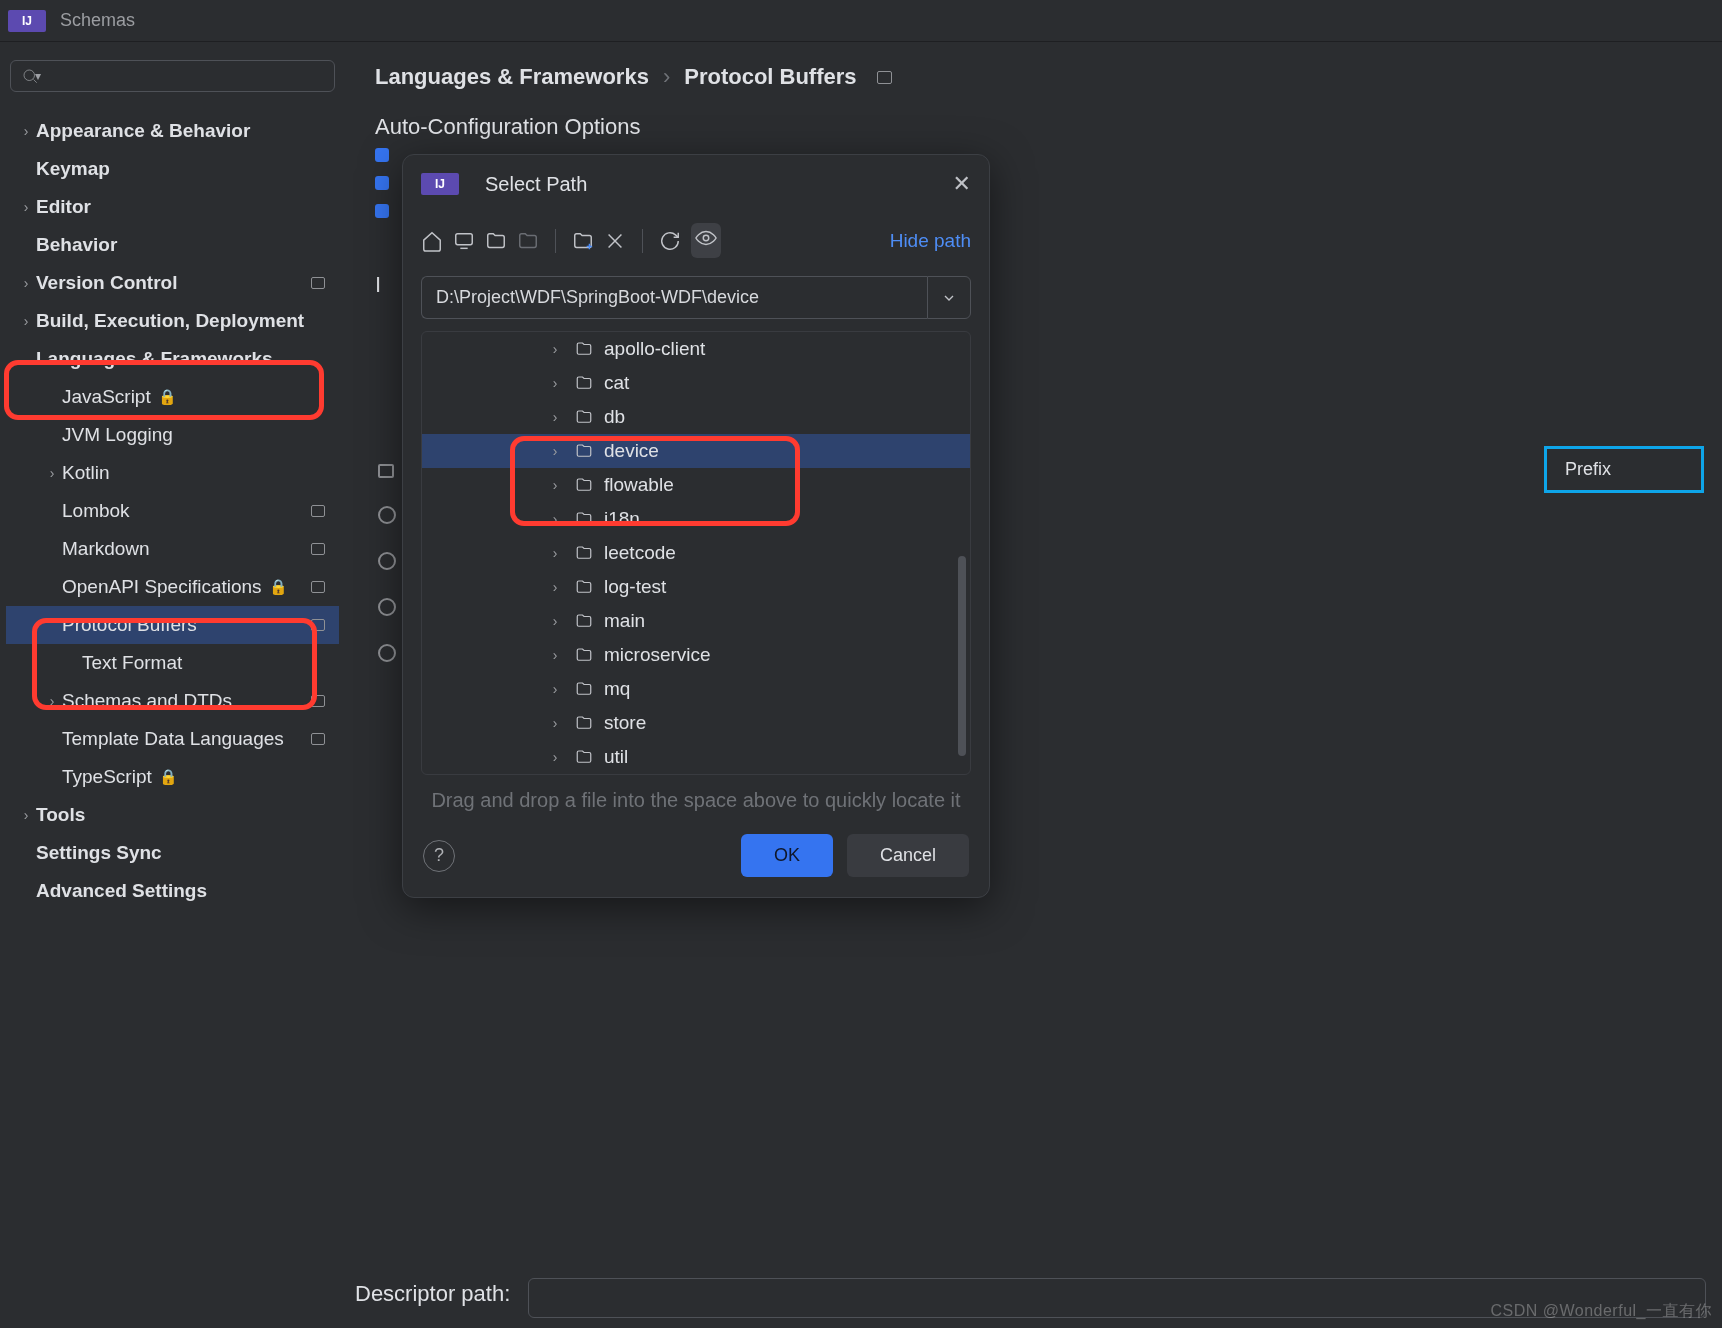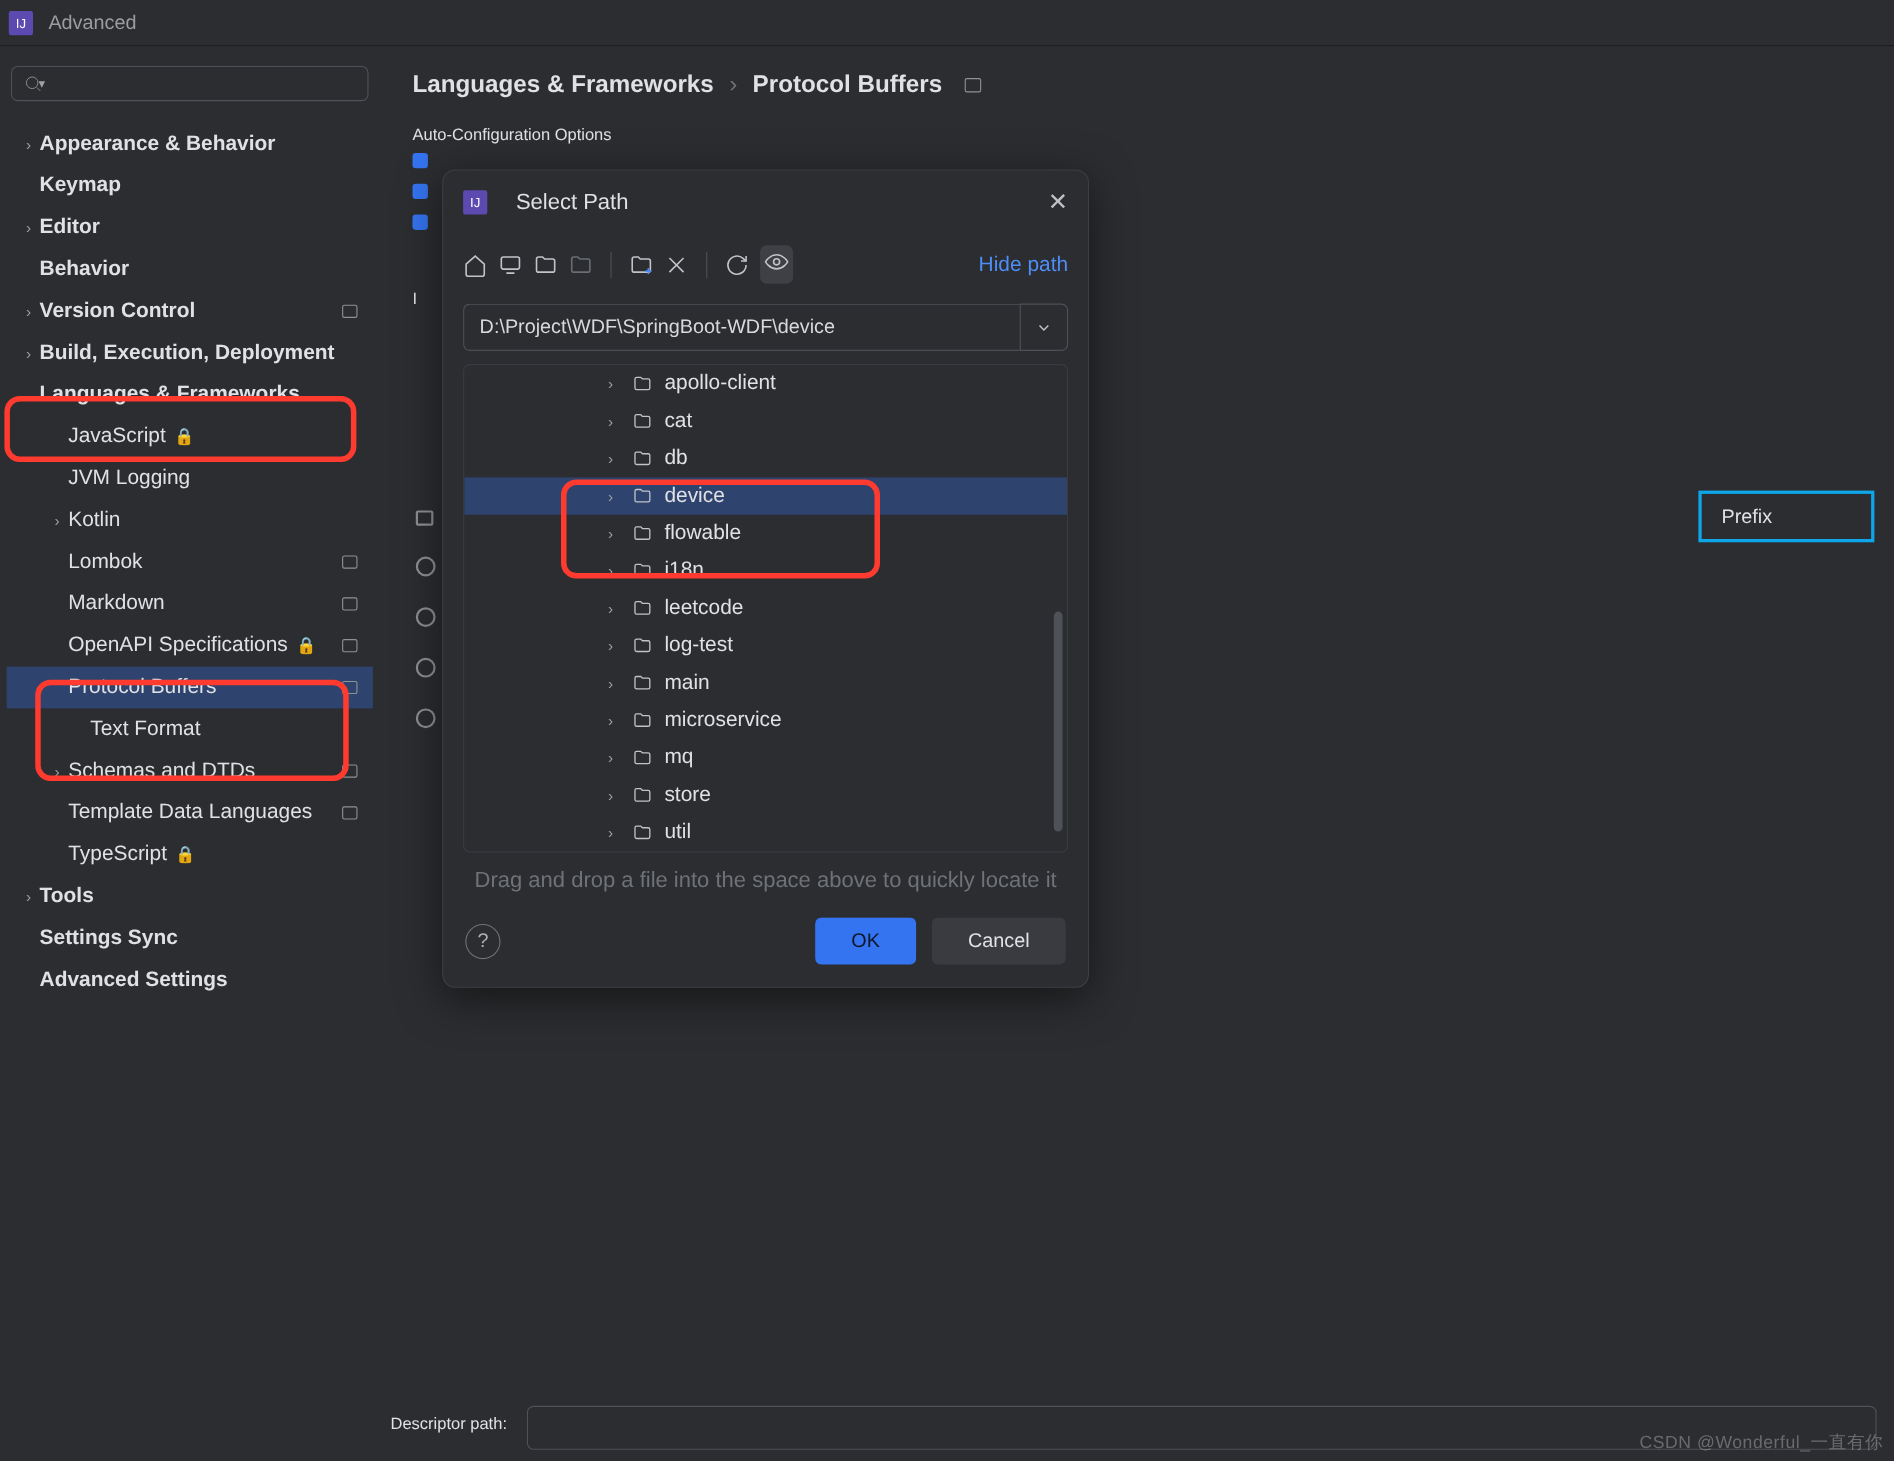--- a/index.html
+++ b/index.html
@@ -1,19 +1,19 @@
 <!DOCTYPE html>
 <html><head>
   <meta charset="utf-8">
   <style>
     * { box-sizing: border-box; margin: 0; padding: 0; font-family: -apple-system, "Segoe UI", sans-serif; }
     body { background: #2b2d30; color: #dfe1e5; width: 1722px; height: 1328px; overflow: hidden; position: relative; font-size: 18px; }
     
     .titlebar { height: 42px; display: flex; align-items: center; padding: 0 8px; background: #2b2d30; border-bottom: 1px solid #1e1f22; }
-    .app-icon { width: 22px; height: 22px; background: #5c4ab0; display:inline-flex; align-items:center; justify-content:center; font-size:12px; color:#fff; font-weight:normal; border-radius:2px; margin-right: 14px;}
+    .app-icon { width: 38px; height: 22px; background: #5c4ab0; display:inline-flex; align-items:center; justify-content:center; font-size:12px; color:#fff; font-weight:bold; border-radius:2px; margin-right: 14px;}
     .titlebar-title { color: #9b9da1; font-size: 18px; }
     
     .content { display: flex; height: calc(100% - 42px); }
     
     .sidebar { width: 345px; background: #2b2d30; padding: 18px 6px 0 6px; display:flex; flex-direction:column; }
     .search-wrap { display:flex; align-items:center; border:1px solid #4e5157; border-radius:6px; padding:6px 10px; margin: 0 4px 20px 4px; }
     .search-wrap svg { width:18px; height:18px; stroke:#9b9da1; }
     .search-wrap span.caret { color:#9ea0a5; margin-left:-4px; font-size:12px;}
     
     .tree { list-style:none; font-size: 19px; }
@@ -27,21 +27,21 @@
     .tree li.selected { background:#2e436e; }
     .tree li .box-indic { position:absolute; right:14px; width:14px; height:12px; border:1.5px solid #8f9195; border-radius:2px; }
     .tree li .lock { color:#c93bd8; margin-left:8px; font-size:15px;}
     
     .red-box { position:absolute; border:5px solid #ff3b30; border-radius:14px; pointer-events:none; }
     
     .main { flex:1; padding: 22px 24px 0 30px; position:relative; background:#2b2d30; }
     .breadcrumb { display:flex; align-items:center; gap:14px; font-size:22px; font-weight:700; margin-bottom:24px;}
     .breadcrumb .sep { color:#6f7277; font-weight:400;}
     .breadcrumb .box-indic { width:15px; height:13px; border:1.5px solid #8f9195; border-radius:2px; margin-left:6px;}
-    .section-h { font-size:15px; color:#dfe1e5; margin-bottom:8px;}
+    .section-h { font-size:22px; color:#dfe1e5; margin-bottom:8px;}
     .chk-strip { width:14px; height:14px; background:#3574f0; border-radius:3px; margin:6px 0; }
     .desc-input { border:1px solid #4e5157; border-radius:6px; height:40px; flex:1;}
     .import-strip { position:absolute; left:378px; top:464px; display:flex; flex-direction:column; gap:28px;}
     .import-strip .circ { width:18px; height:18px; border:2px solid #8f9195; border-radius:50%;}
     .import-strip .sq { width:16px; height:14px; border:2px solid #8f9195; border-radius:2px;}
     
     .prefix-col { position:absolute; right:18px; top:404px; border:3px solid #0ea5e9; padding:10px 90px 10px 18px; background:#2b2d30; font-size:18px;}
     
     .dialog { position:absolute; left:402px; top:154px; width:588px; background:#2b2d30; border:1px solid #3c3f44; border-radius:12px; box-shadow:0 10px 40px rgba(0,0,0,0.5); }
     .dlg-header { display:flex; align-items:center; padding:16px 18px; gap:12px;}
@@ -70,21 +70,21 @@
     .btn { padding:10px 32px; border-radius:6px; font-size:18px; border:1px solid transparent; background:#393b40; color:#dfe1e5;}
     .btn.primary { background:#3574f0; color:#0f172a; }
     
     .watermark { position:absolute; right:10px; bottom:6px; color:rgba(220,220,220,0.35); font-size:16px; letter-spacing:0.5px;}
   </style>
 </head>
 <body>
 
 <div class="titlebar">
   <span class="app-icon">IJ</span>
-  <span class="titlebar-title">Advanced</span>
+  <span class="titlebar-title">Schemas</span>
 </div>
 
 <div class="content">
   <aside class="sidebar">
     <div class="search-wrap">
       <svg viewBox="0 0 24 24" fill="none">
           <circle cx="11" cy="11" r="7"></circle>
           <line x1="21" y1="21" x2="16.65" y2="16.65"></line>
         </svg>
       <span class="caret">▾</span>

